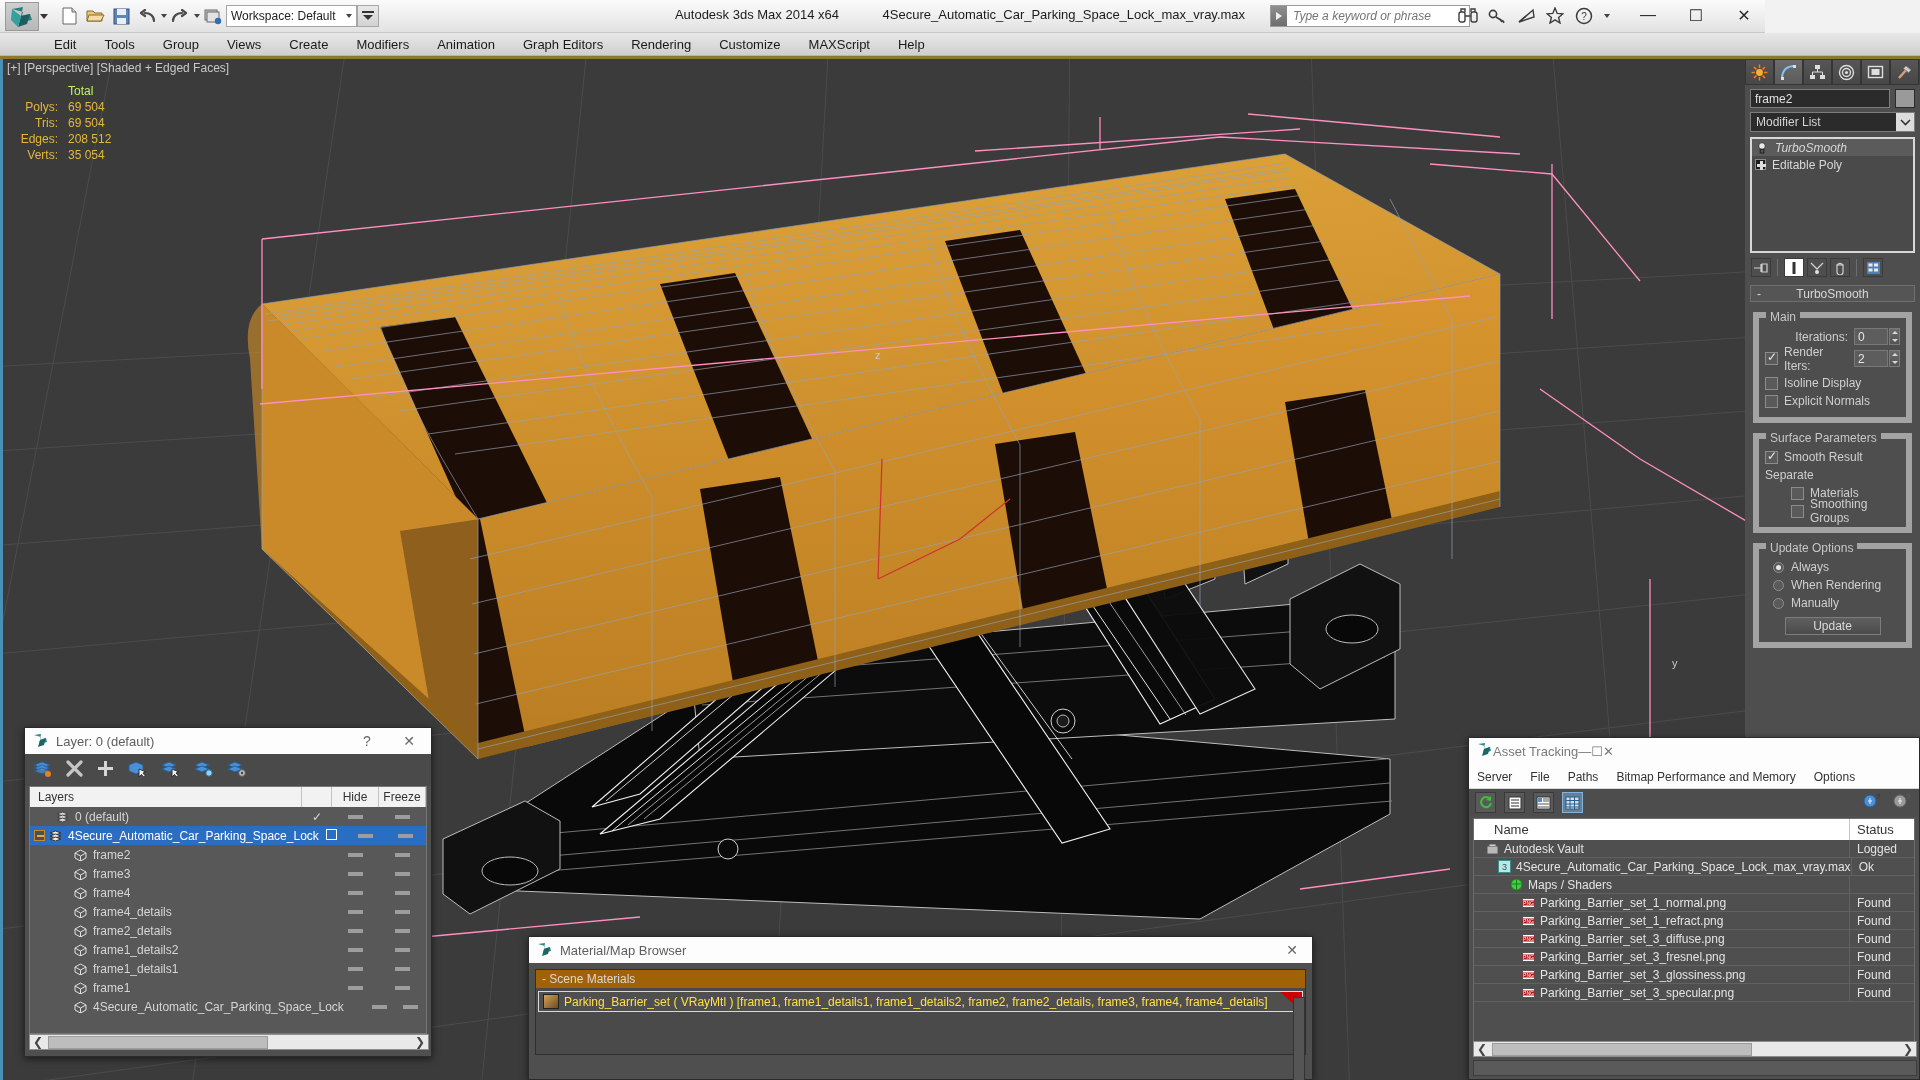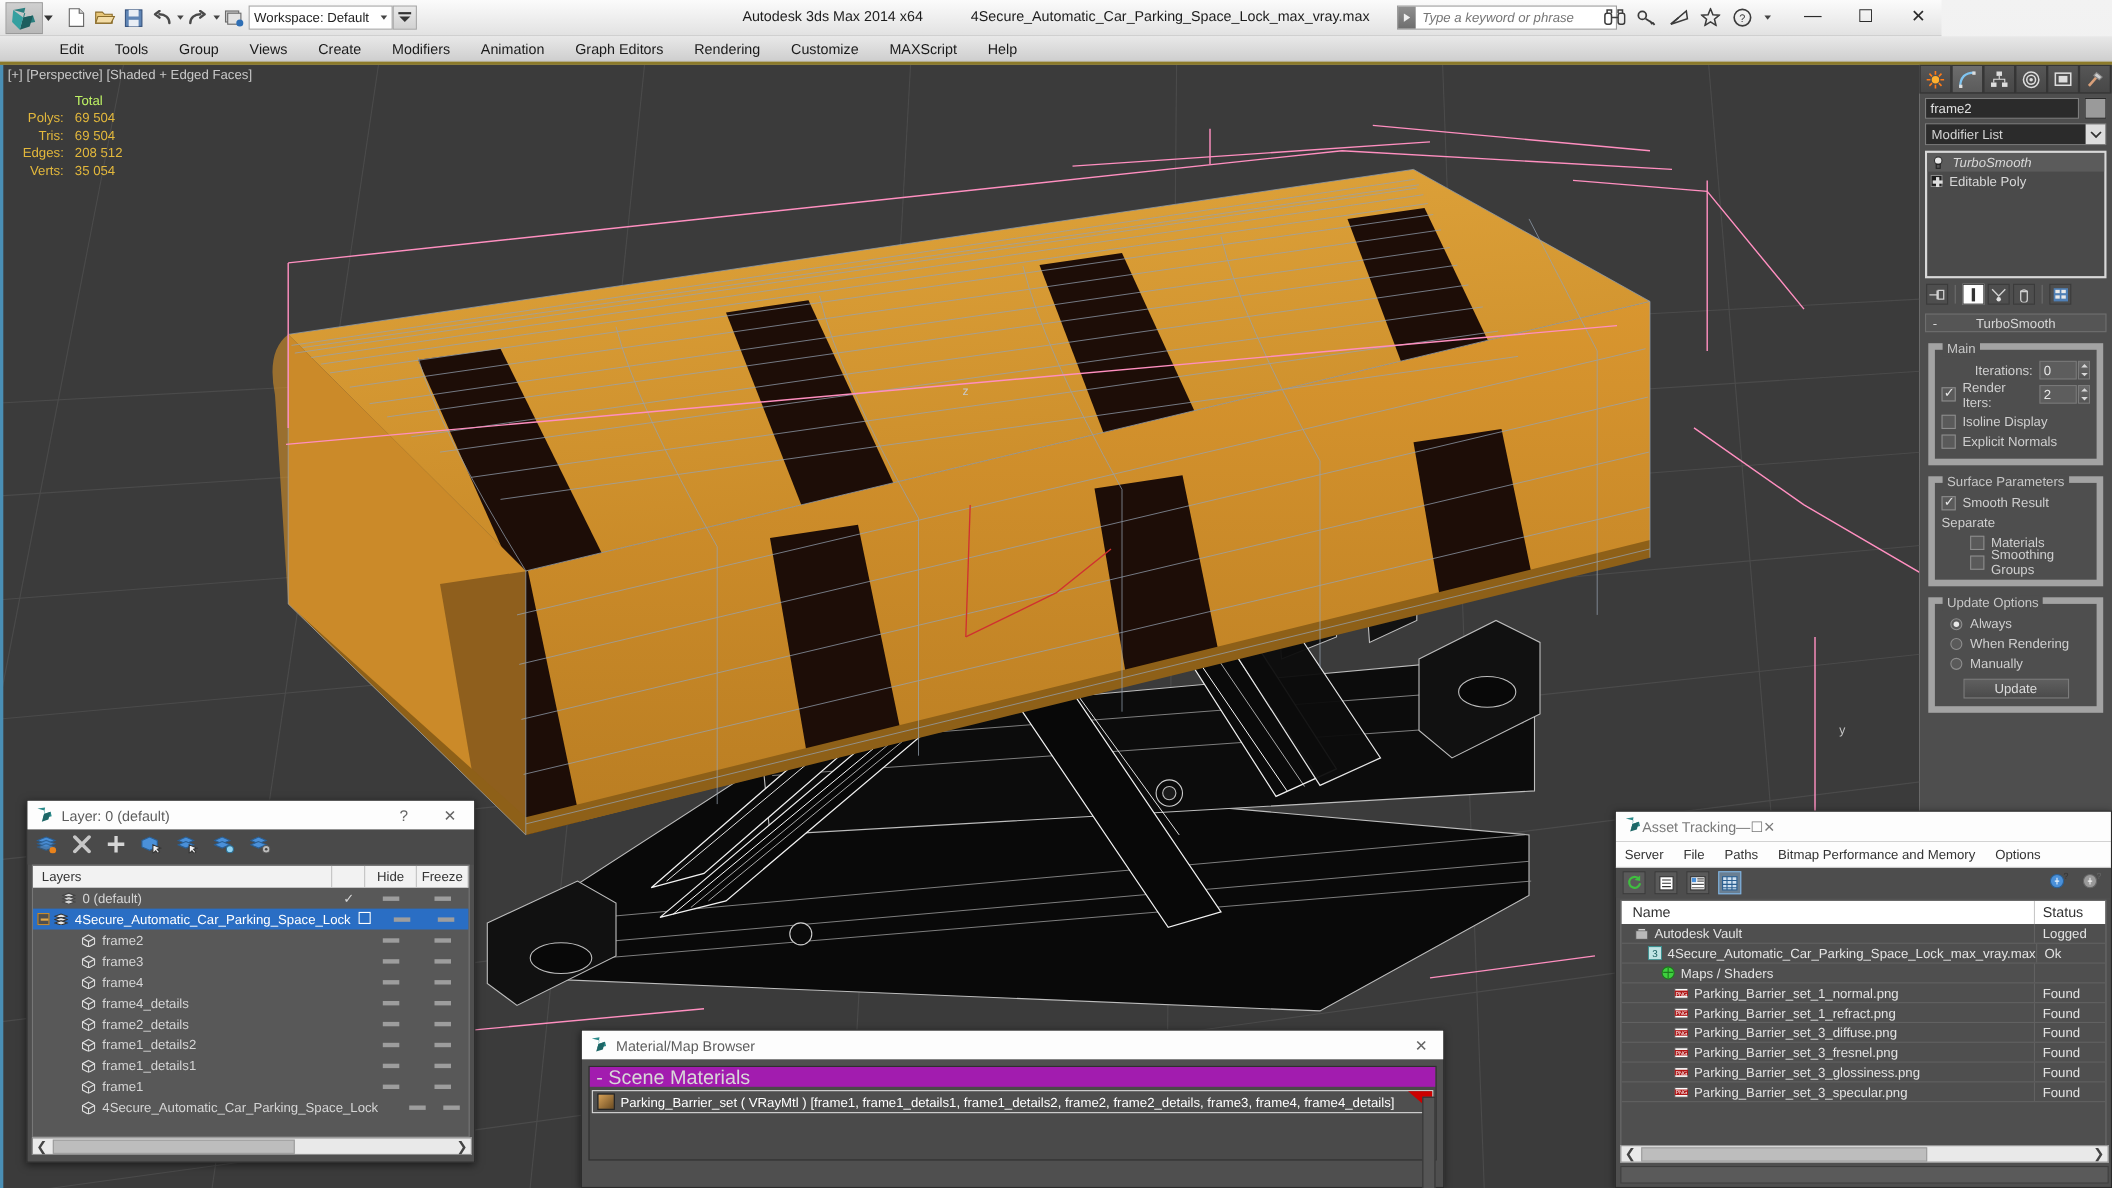--- a/index.html
+++ b/index.html
@@ -185,25 +185,25 @@
 
   
   #mmbDlg { left:528px; top:936px; width:785px; height:144px; }
   #mmbSearch { height:23px; margin:5px 3px 0 3px; display:flex; align-items:center; }
   #mmbSearch .tri { width:0;height:0;border-left:8px solid transparent;
     border-right:8px solid transparent; border-top:9px solid #c8c8c8; margin:0 6px;}
   #mmbSearch .inp { flex:1; height:19px; background:#5e5e5e; border:1px solid #888;
     color:#c9c9c9; font-size:12px; padding-left:4px; display:flex;align-items:center; }
   #mmbList { margin:6px 6px 0 6px; height:86px; background:#4a4a4a;
     border:1px solid #2f2f2f; overflow:hidden; position:relative; }
-  #mmbList .sect { height:18px; background:#a21caf; color:#d8d8d8; font-size:18px;
+  #mmbList .sect { height:18px; background:#a16207; color:#d8d8d8; font-size:12px;
     display:flex;align-items:center;padding-left:6px; }
   #mmbList .mrow { height:21px; margin:3px 2px 0 2px; background:#4f4f4f;
     border:1px solid #d9d9d9; display:flex; align-items:center; font-size:12px;
-    color:#ffffff; padding-left:4px; position:relative; }
+    color:#fde047; padding-left:4px; position:relative; }
   #mmbList .mrow .sw { width:16px;height:15px;margin-right:5px;
     background:linear-gradient(135deg,#d8a257,#6a4b22);border:1px solid #222;flex:0 0 auto;}
   #mmbList .mrow .redtag { position:absolute; right:0; top:0; width:0;height:0;
     border-top:19px solid #cc0000; border-left:22px solid transparent; }
   #mmbScroll { position:absolute; right:7px; top:60px; width:12px; height:86px;
     background:#555; border:1px solid #333; }
 
   
   #atDlg { left:1468px; top:737px; width:452px; height:343px; }
   #atTitle { height:27px; background:#fdfdfd; display:flex;align-items:center;
@@ -212,21 +212,21 @@
     padding-left:8px; border-bottom:1px solid #d7d7d7; }
   #atMenu .am { font-size:12px; color:#333; margin-right:18px; }
   #atTools { height:27px; background:#4d4d4d; display:flex; align-items:center;
     padding-left:6px; gap:8px; position:relative; }
   #atTools .atb { width:21px;height:21px; border:1px solid #3a3a3a;
     background:#5a5a5a; display:flex;align-items:center;justify-content:center; }
   #atTools .atb.sel { border:1px solid #7fb3e0; background:#6a7f92; }
   #atTools .right { position:absolute; right:8px; display:flex; gap:12px; }
   #atGrid { margin:2px 4px 0 4px; border:1px solid #6c6c6c; height:235px; overflow:hidden;}
   #atHead { height:21px; background:#fff; display:flex; font-size:13px; color:#333; }
-  #atHead .n { flex:1; padding-left:10px; display:flex;align-items:center;
+  #atHead .n { flex:1; padding-left:20px; display:flex;align-items:center;
     border-right:1px solid #c8c8c8;}
   #atHead .s { width:64px; padding-left:7px; display:flex;align-items:center;}
   .atrow { height:18px; display:flex; font-size:12px; color:#e3e3e3;
     border-bottom:1px solid #616161; }
   .atrow .n { flex:1; display:flex; align-items:center; border-right:1px solid #616161;}
   .atrow .s { width:64px; padding-left:7px; display:flex;align-items:center;}
   .atrow .ic { width:13px;height:13px;margin-right:5px;flex:0 0 auto;}
   #atScroll { position:absolute; left:4px; bottom:22px; width:444px; height:16px;
     background:#e9e9e9; border:1px solid #8d8d8d; display:flex;align-items:center; }
   #atScroll .ar { width:16px;height:14px;display:flex;align-items:center;

